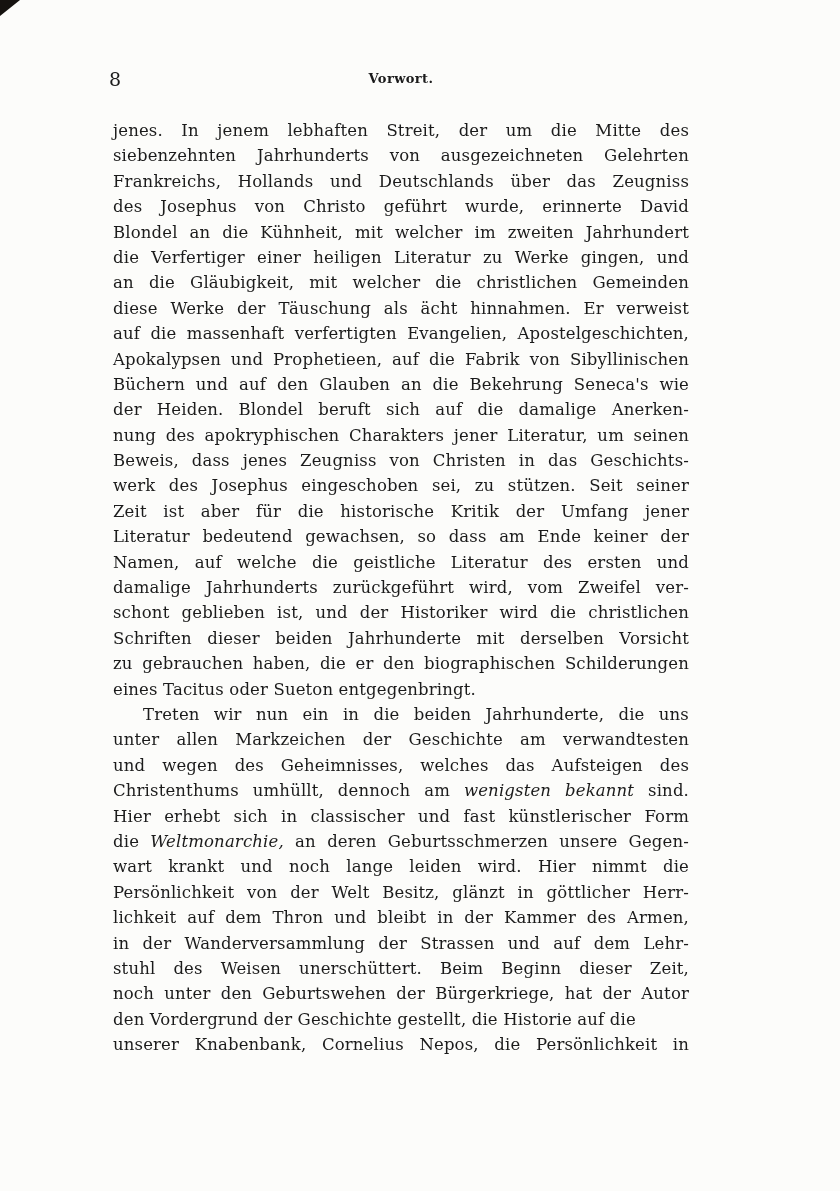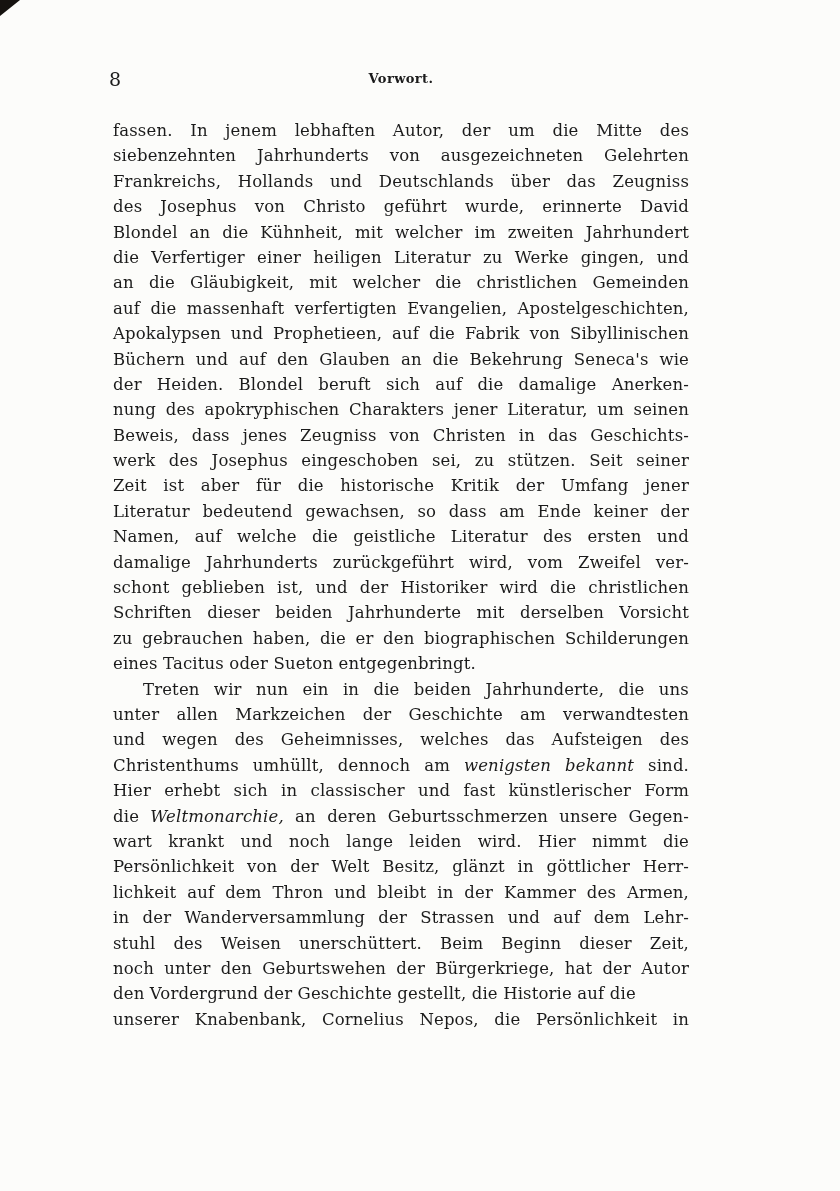--- a/index.html
+++ b/index.html
@@ -82,27 +82,28 @@
 <div class="scan-page">
   <div class="corner-artifact"></div>
 
   <div class="page-head">
     <span class="page-number">8</span>
     <span class="running-title">Vorwort.</span>
   </div>
 
   <div class="text-block">
       <div class="paragraph">
-        <div class="line"><span>fassen.  In jenem lebhaften Autor, der um die Mitte des</span></div>
+        <div class="line"><span>jenes.  In jenem lebhaften Streit, der um die Mitte des</span></div>
         <div class="line"><span>siebenzehnten Jahrhunderts von ausgezeichneten Gelehrten</span></div>
         <div class="line"><span>Frankreichs, Hollands und Deutschlands über das Zeugniss</span></div>
         <div class="line"><span>des Josephus von Christo geführt wurde, erinnerte David</span></div>
         <div class="line"><span>Blondel an die Kühnheit, mit welcher im zweiten Jahrhundert</span></div>
         <div class="line"><span>die Verfertiger einer heiligen Literatur zu Werke gingen, und</span></div>
         <div class="line"><span>an die Gläubigkeit, mit welcher die christlichen Gemeinden</span></div>
+        <div class="line"><span>diese Werke der Täuschung als ächt hinnahmen.  Er verweist</span></div>
         <div class="line"><span>auf die massenhaft verfertigten Evangelien, Apostelgeschichten,</span></div>
         <div class="line"><span>Apokalypsen und Prophetieen, auf die Fabrik von Sibyllinischen</span></div>
         <div class="line"><span>Büchern und auf den Glauben an die Bekehrung Seneca's wie</span></div>
         <div class="line"><span>der Heiden.  Blondel beruft sich auf die damalige Anerken-</span></div>
         <div class="line"><span>nung des apokryphischen Charakters jener Literatur, um seinen</span></div>
         <div class="line"><span>Beweis, dass jenes Zeugniss von Christen in das Geschichts-</span></div>
         <div class="line"><span>werk des Josephus eingeschoben sei, zu stützen.  Seit seiner</span></div>
         <div class="line"><span>Zeit ist aber für die historische Kritik der Umfang jener</span></div>
         <div class="line"><span>Literatur bedeutend gewachsen, so dass am Ende keiner der</span></div>
         <div class="line"><span>Namen, auf welche die geistliche Literatur des ersten und</span></div>

